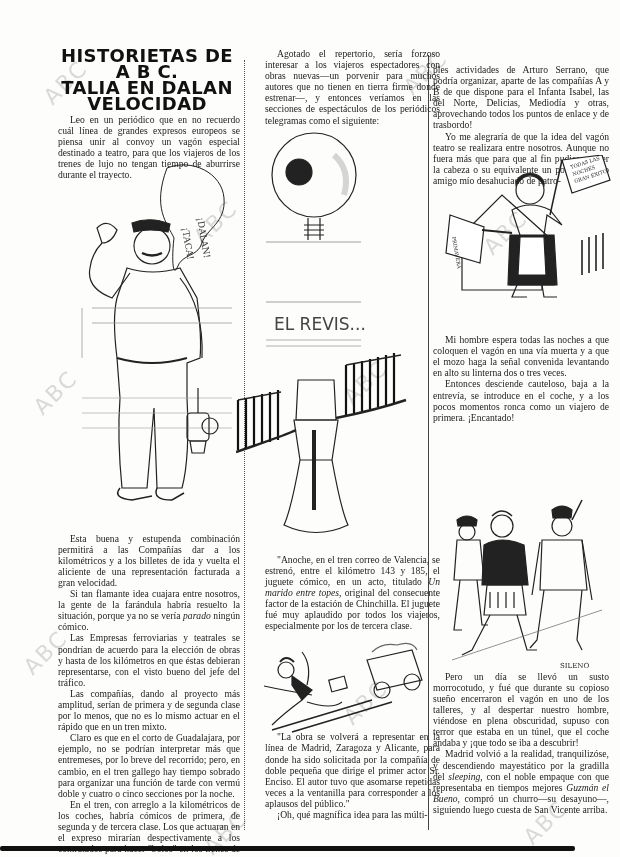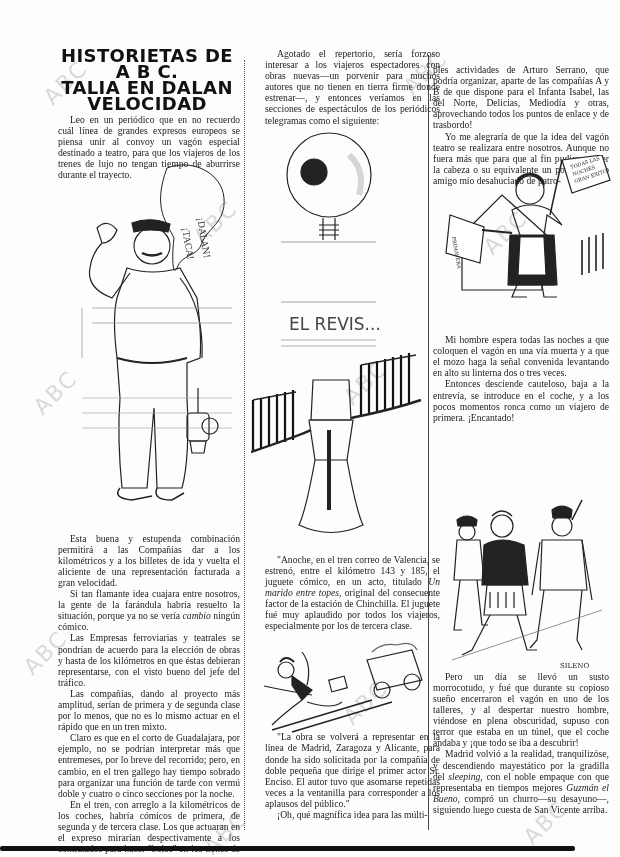--- a/index.html
+++ b/index.html
@@ -56,21 +56,21 @@
 
   <div class="col col1">
     <div class="title">
       <div>HISTORIETAS DE A B C.</div>
       <div>TALIA EN DALAN</div>
       <div>VELOCIDAD</div>
     </div>
     <p>Leo en un periódico que en no recuerdo cuál línea de grandes expresos europeos se piensa unir al convoy un vagón especial destinado a teatro, para que los viajeros de los trenes de lujo no tengan tiempo de aburrirse durante el trayecto.</p>
     <span class="spacer" style="height:352px"></span>
     <p>Esta buena y estupenda combinación permitirá a las Compañías dar a los kilométricos y a los billetes de ida y vuelta el aliciente de una representación facturada a gran velocidad.</p>
-    <p><span>Si tan flamante idea cuajara entre nosotros, la gente de la farándula habría resuelto la situación, porque ya no se vería </span><i>cambio</i><span> ningún cómico.</span></p>
+    <p><span>Si tan flamante idea cuajara entre nosotros, la gente de la farándula habría resuelto la situación, porque ya no se vería </span><i>parado</i><span> ningún cómico.</span></p>
     <p>Las Empresas ferroviarias y teatrales se pondrían de acuerdo para la elección de obras y hasta de los kilómetros en que éstas debieran representarse, con el visto bueno del jefe del tráfico.</p>
     <p>Las compañías, dando al proyecto más amplitud, serían de primera y de segunda clase por lo menos, que no es lo mismo actuar en el rápido que en un tren mixto.</p>
     <p>Claro es que en el corto de Guadalajara, por ejemplo, no se podrían interpretar más que entremeses, por lo breve del recorrido; pero, en cambio, en el tren gallego hay tiempo sobrado para organizar una función de tarde con vermú doble y cuatro o cinco secciones por la noche.</p>
     <p>En el tren, con arreglo a la kilométricos de los coches, habría cómicos de primera, de segunda y de tercera clase. Los que actuaran en el expreso mirarían despectivamente a los contratados para hacer "bolos" en los trenes de recreo.</p>
     <p><span>Para este repertorio ferroviario están indicadísimos </span></p>
   </div>
 
   <div class="col col2">
     <p>Agotado el repertorio, sería forzoso interesar a los viajeros espectadores con obras nuevas—un porvenir para muchos autores que no tienen en tierra firme donde estrenar—, y entonces veríamos en las secciones de espectáculos de los periódicos telegramas como el siguiente:</p>
     <span class="spacer" style="height:428px"></span>
@@ -110,21 +110,21 @@
         <path d="M10 240 L160 240 M10 255 L160 255 M10 270 L160 270" stroke="#aaa" stroke-width="0.7"></path>
         <rect x="115" y="255" width="22" height="28" rx="4"></rect>
         <circle cx="138" cy="268" r="8"></circle>
         <path d="M118 283 L134 283 L132 295 L120 295 Z"></path>
         <line x1="126" y1="230" x2="126" y2="255"></line>
         <path d="M48 330 Q40 340 60 342 L80 338 M85 330 Q80 342 100 342 L112 335" stroke-width="1.5"></path>
       </g>
     </svg>
   </div>
 
-  <div class="illus" style="left:251px;top:130px;width:175px;height:415px;">
+  <div class="illus" style="left:236px;top:130px;width:175px;height:415px;">
     <svg viewBox="0 0 175 415">
       <g fill="none" stroke="#222" stroke-width="1.2">
         <circle cx="78" cy="45" r="42"></circle>
         <circle cx="63" cy="42" r="13" fill="#222"></circle>
         <path d="M98 25 Q115 40 108 65" stroke="#999" stroke-width="6" opacity="0.4"></path>
         <path d="M72 88 L72 110 M84 88 L84 110"></path>
         <path d="M68 95 L88 95 M68 100 L88 100 M68 105 L88 105"></path>
         <line x1="30" y1="112" x2="125" y2="112" stroke="#888" stroke-width="0.8"></line>
         <line x1="30" y1="172" x2="125" y2="172" stroke="#888" stroke-width="0.8"></line>
         <text x="38" y="200" font-size="17" fill="#444" stroke="none" font-family="DejaVu Sans, sans-serif">EL REVIS...</text>

